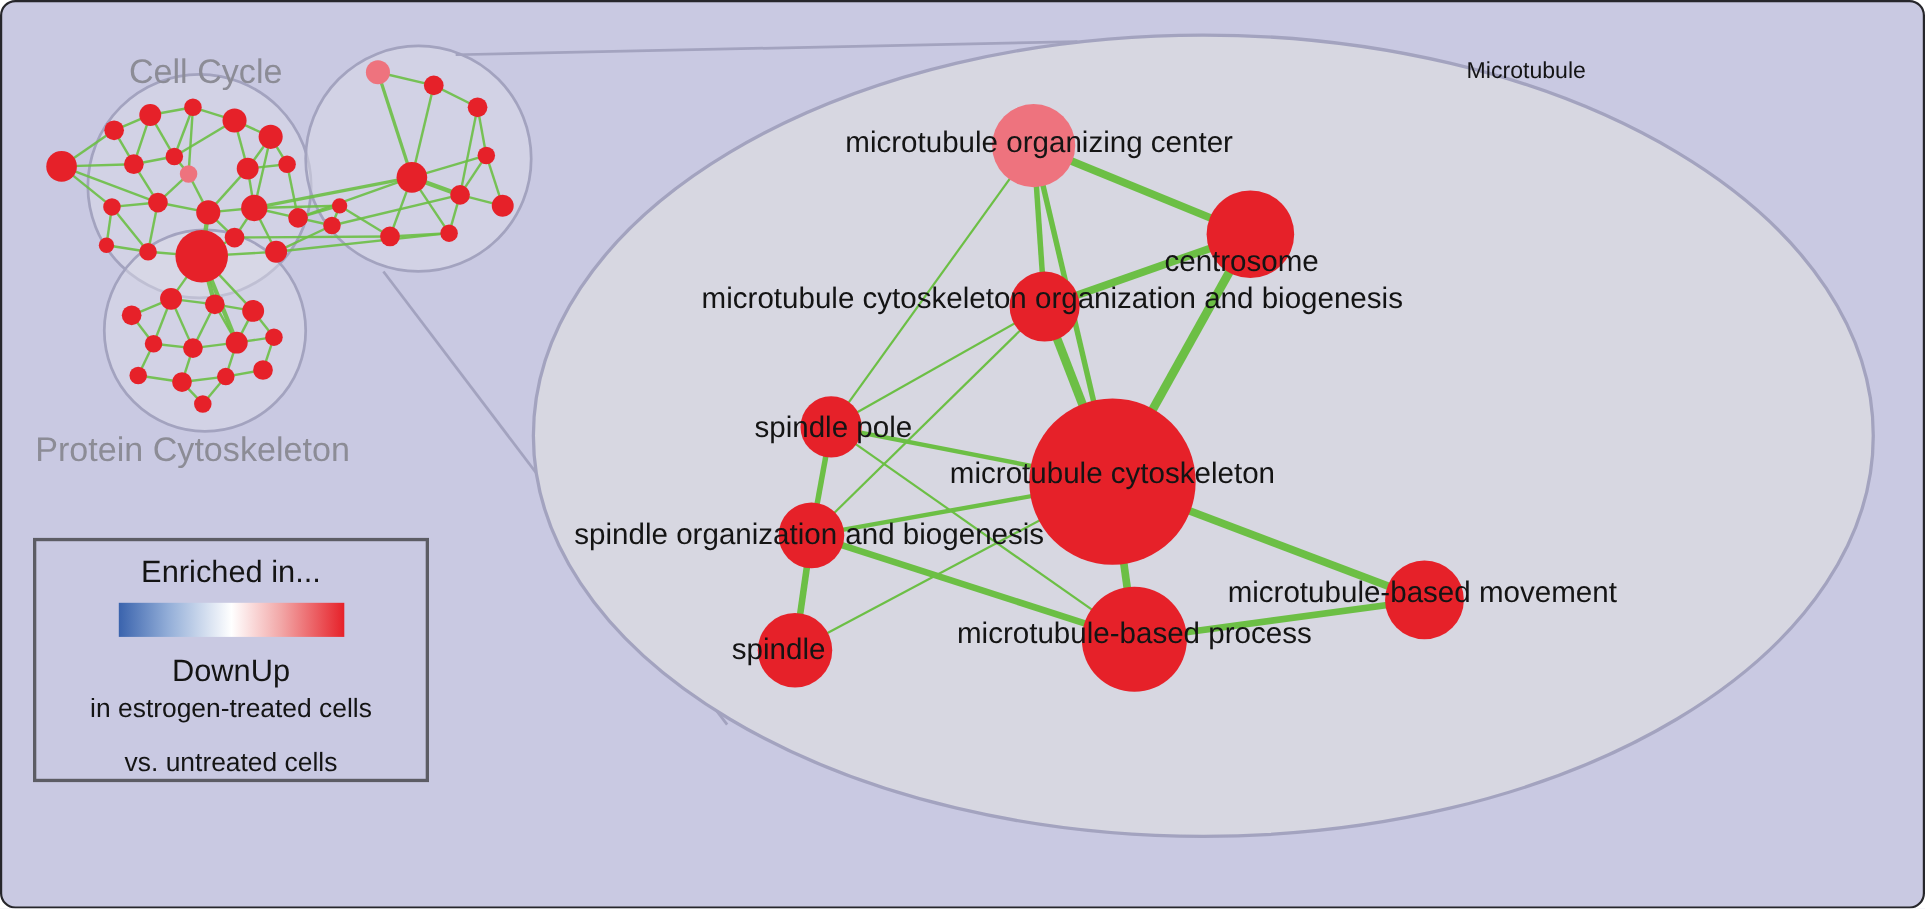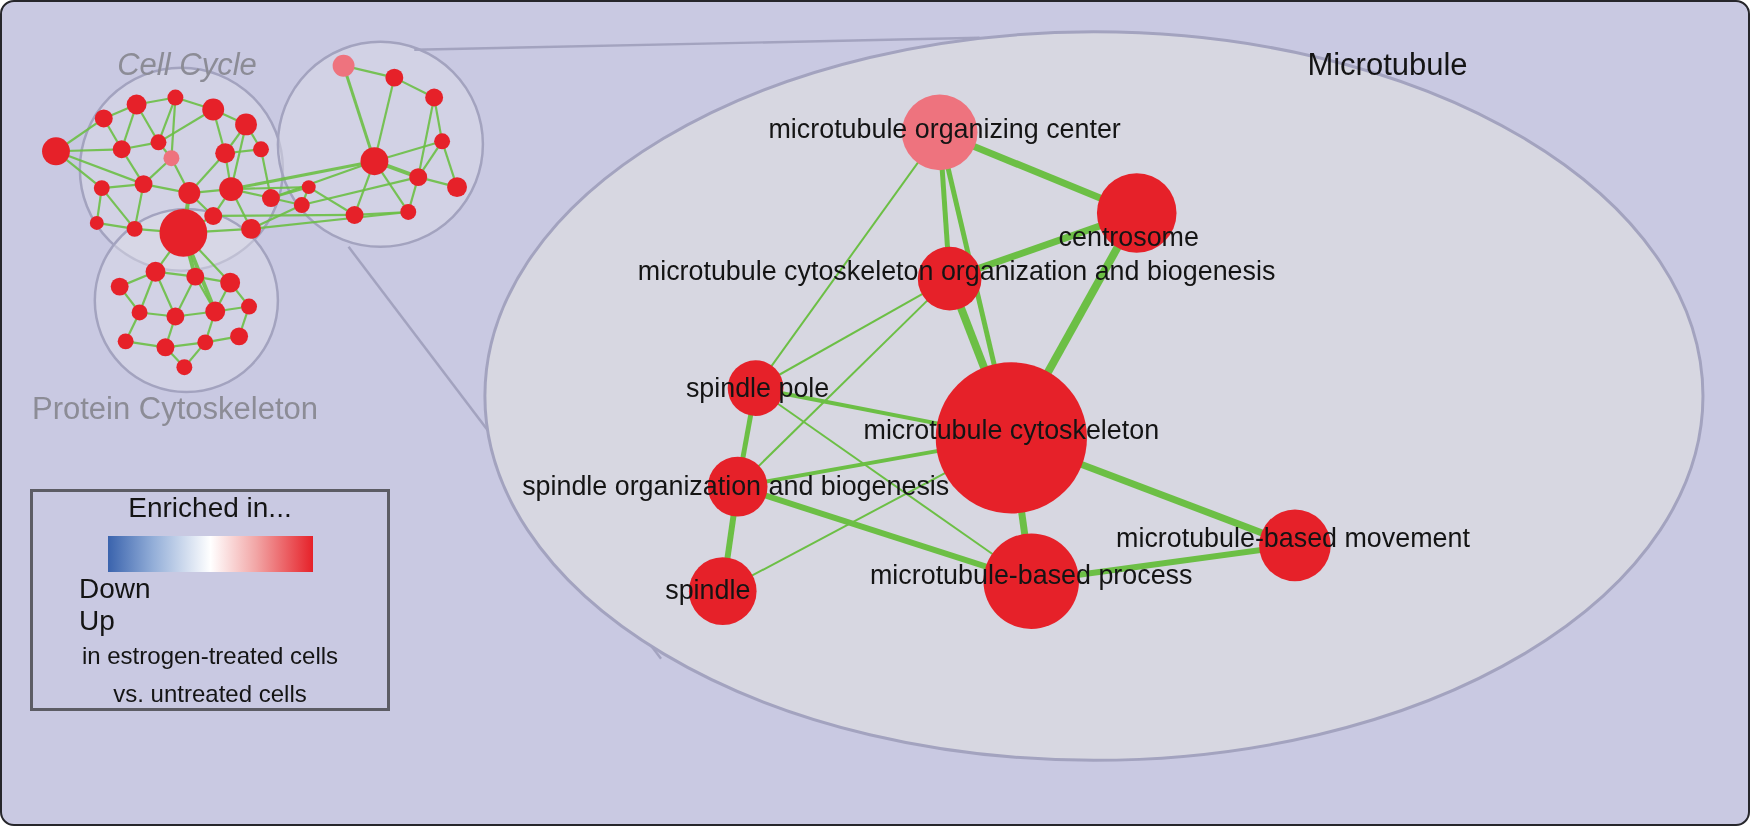--- a/index.html
+++ b/index.html
@@ -28,29 +28,28 @@
     position: absolute;
     pointer-events: none;
   }
   .title-gray {
     color: #8c8c96;
     font-size: 31px;
     line-height: 38px;
   }
   .title-black {
     color: #141414;
-    font-size: 31px;
+    font-size: 21px;
     line-height: 38px;
   }
   .cell-cycle-title {
     left: 85px;
     top: 44px;
     width: 200px;
     text-align: center;
-    font-style: italic;
   }
   .ubiquitin-title {
     left: 30px;
     top: 388px;
     width: 340px;
     text-align: left;
   }
   .microtubule-title {
     left: 1283px;
     top: 44px;
@@ -62,44 +61,44 @@
     left: 28px;
     top: 487px;
     width: 360px;
     height: 222px;
     box-sizing: border-box;
     border: 3px solid #5c5c64;
     background: transparent;
     display: flex;
     flex-direction: column;
     align-items: center;
+    padding-top: 12px;
   }
   .legend-title {
     font-size: 28px;
     color: #141414;
   }
   .legend-gradient {
     width: 205px;
     height: 42px;
     margin-top: 12px;
   }
   .legend-ends {
     width: 262px;
-    margin-top: 1px;
+    margin-top: 15px;
     display: flex;
-    justify-content: flex-start;
+    justify-content: center;
     font-size: 28px;
     color: #141414;
-    flex-direction: column;
   }
   .legend-caption {
     font-size: 24px;
     line-height: 29px;
     color: #141414;
-    margin-top: 9px;
+    margin-top: 20px;
   }
   .legend-caption.first {
     margin-top: 4px;
   }
 </style>
 </head>
 <body>
 
 <div class="figure">
 

